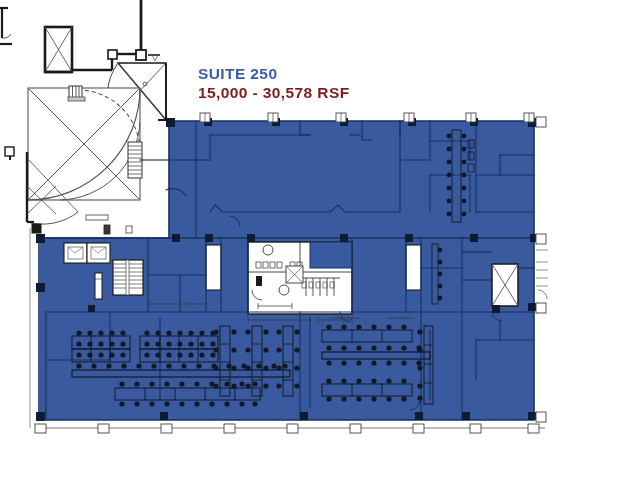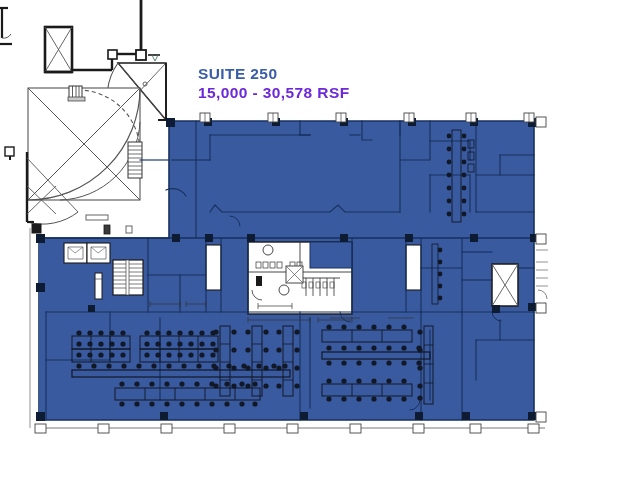--- a/index.html
+++ b/index.html
@@ -625,16 +625,16 @@
       <line x1="206" y1="301" x2="206" y2="307"></line>
       <line x1="330" y1="318" x2="360" y2="318"></line>
       <line x1="388" y1="318" x2="414" y2="318"></line>
     </g>
 
     </g>
   </svg>
 
   <div class="label-block">
     <div class="label-line" id="suite-name" style="color: rgb(58, 93, 168);">SUITE 250</div>
-    <div class="label-line" id="suite-area" style="color: #6d28d9;">15,000 - 30,578 RSF</div>
+    <div class="label-line" id="suite-area" style="color: #7f1d1d;">15,000 - 30,578 RSF</div>
   </div>
 
 </div>
 
 </body></html>

